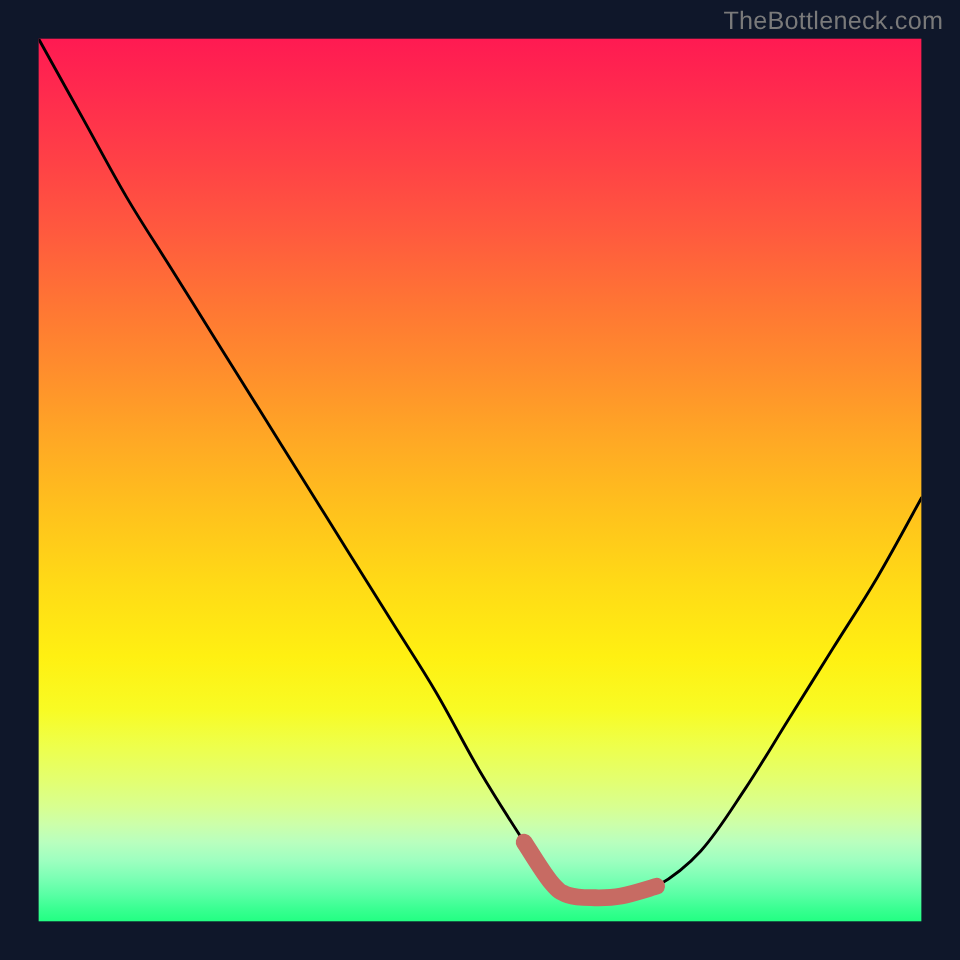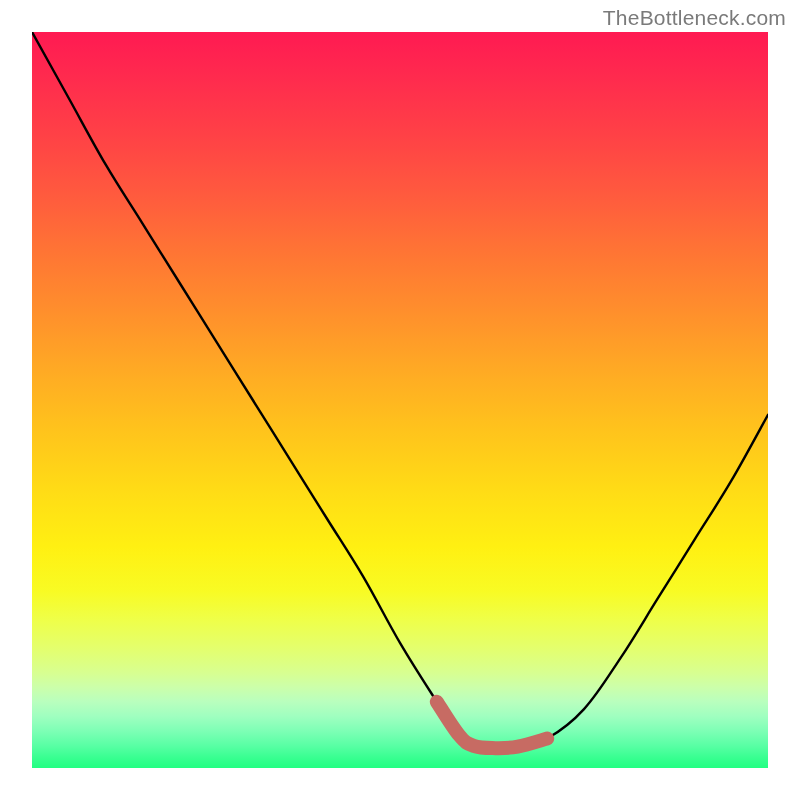--- a/index.html
+++ b/index.html
@@ -8,21 +8,21 @@
     width: 800px;
     height: 800px;
     background: #000;
     overflow: hidden;
     font-family: Arial, Helvetica, sans-serif;
   }
   .stage {
     position: relative;
     width: 800px;
     height: 800px;
-    background: #ffffff;
+    background: #0f172a;
   }
   .plot-area {
     position: absolute;
     left: 32px;
     top: 32px;
     width: 736px;
     height: 736px;
     overflow: hidden;
   }
   .gradient {

